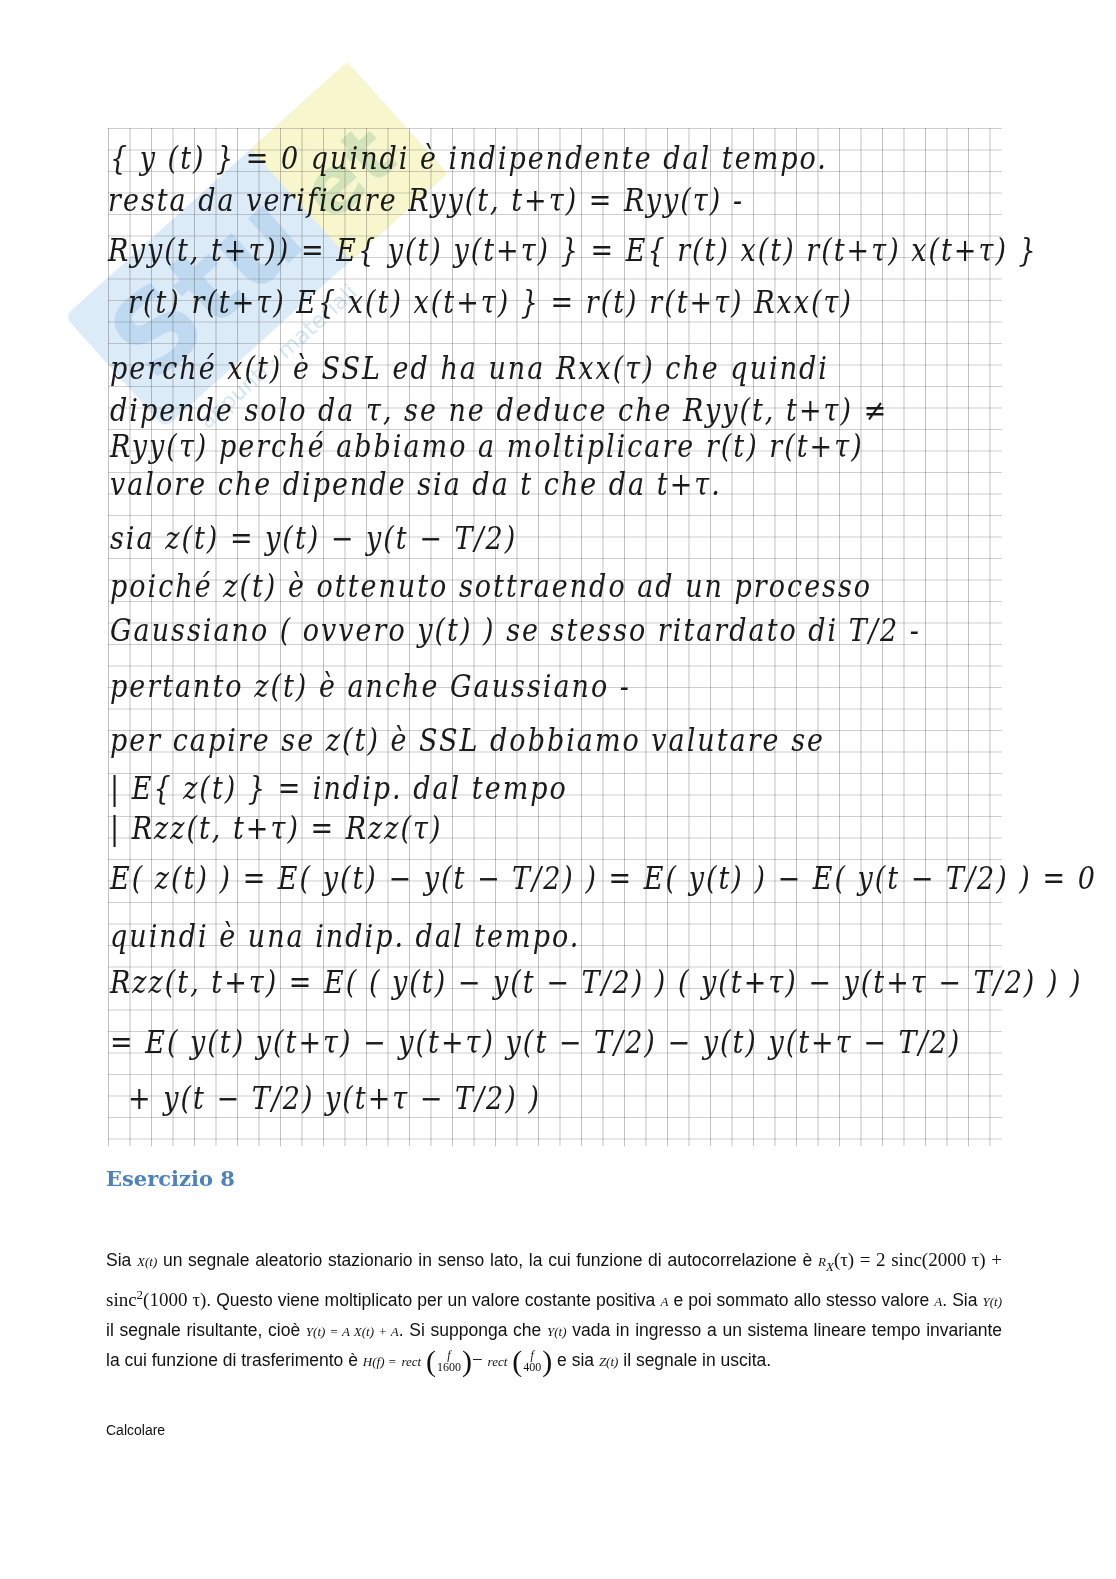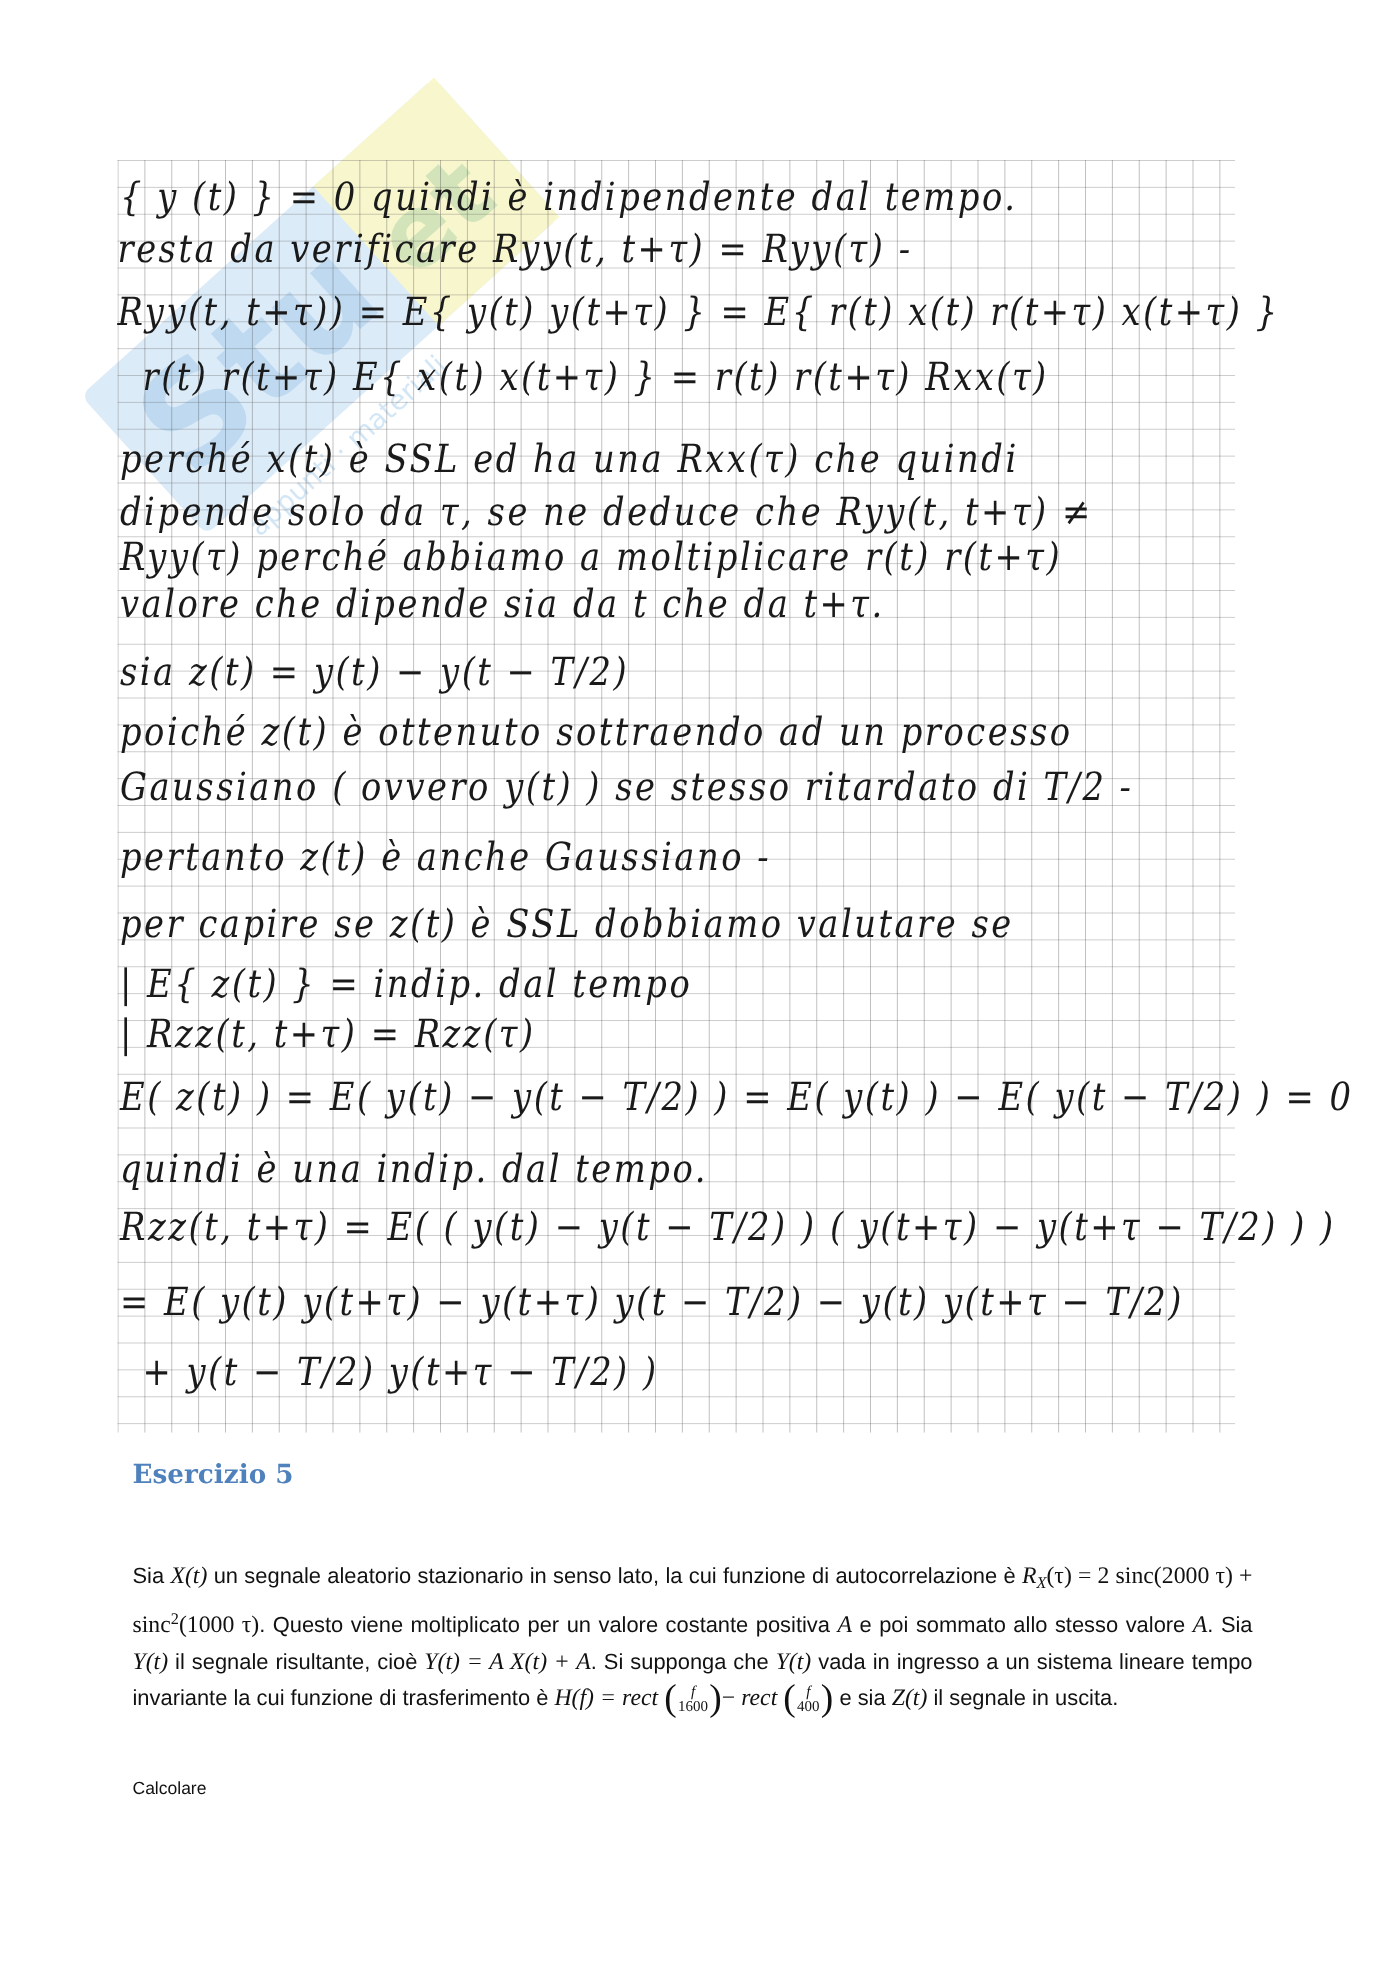--- a/index.html
+++ b/index.html
@@ -4,40 +4,40 @@
 <style>
   html, body { margin: 0; padding: 0; background: #ffffff; }
   body { width: 1116px; height: 1579px; position: relative; overflow: hidden;
          font-family: "Liberation Sans", sans-serif; color: #111; }
 
   
   .watermark { position: absolute; left: 30px; top: 40px; width: 430px; height: 430px;
                pointer-events: none; z-index: 1; }
 
   
-  .scan { position: absolute; left: 94px; top: 128px; width: 894px; height: 1018px;
+  .scan { position: absolute; left: 108px; top: 128px; width: 894px; height: 1018px;
           z-index: 2;
           background-color: transparent;
           background-image:
             linear-gradient(to right, rgba(90,90,90,0.38) 1px, transparent 1px),
             linear-gradient(to bottom, rgba(90,90,90,0.30) 1px, transparent 1px);
           background-size: 21.5px 21.5px; }
   .hw-line { position: absolute; left: 0; white-space: nowrap;
              font-family: "DejaVu Serif", serif; font-style: italic;
              font-size: 27px; color: #1a1a1a; letter-spacing: 2px;
              transform: scaleY(1.15); transform-origin: left top; }
 
   
   .exercise-title { position: absolute; left: 106px; top: 1166px; z-index: 3;
                     font-family: "DejaVu Serif", serif; font-weight: bold;
                     font-size: 21px; color: #4f81bd; margin: 0; }
   .para { position: absolute; left: 106px; top: 1246px; width: 896px; z-index: 3;
           font-family: "Liberation Sans", sans-serif; font-size: 17.5px;
           line-height: 28.2px; text-align: justify; margin: 0; color: #111; }
-  .para .m { font-family: "Liberation Serif", serif; font-style: italic; font-size: 19px; }
+  .para .m { font-family: "Liberation Serif", serif; font-style: italic; font-size: 13px; }
   .para .mr { font-family: "Liberation Serif", serif; font-size: 19px; }
   .frac { display: inline-block; vertical-align: middle; text-align: center;
           font-family: "Liberation Serif", serif; font-size: 12px; line-height: 12px;
           margin: 0 1px; }
   .frac .num { display: block; font-style: italic; padding: 0 2px; }
   .frac .den { display: block; }
   .paren { font-family: "Liberation Serif", serif; font-size: 30px; vertical-align: middle;
            line-height: 20px; font-weight: lighter; }
   .calc { position: absolute; left: 106px; top: 1422px; z-index: 3; font-size: 14px;
           font-family: "Liberation Sans", sans-serif; margin: 0; }
@@ -71,17 +71,17 @@
   <div class="hw-line" style="top:594px;left:2px">per capire se z(t) è SSL dobbiamo valutare se</div>
   <div class="hw-line" style="top:642px;left:2px">| E{ z(t) } = indip. dal tempo</div>
   <div class="hw-line" style="top:682px;left:2px">| Rzz(t, t+τ) = Rzz(τ)</div>
   <div class="hw-line" style="top:732px;left:2px">E( z(t) ) = E( y(t) − y(t − T/2) ) = E( y(t) ) − E( y(t − T/2) ) = 0</div>
   <div class="hw-line" style="top:790px;left:2px">quindi è una indip. dal tempo.</div>
   <div class="hw-line" style="top:836px;left:2px">Rzz(t, t+τ) = E( ( y(t) − y(t − T/2) ) ( y(t+τ) − y(t+τ − T/2) ) )</div>
   <div class="hw-line" style="top:896px;left:2px">= E( y(t) y(t+τ) − y(t+τ) y(t − T/2) − y(t) y(t+τ − T/2)</div>
   <div class="hw-line" style="top:952px;left:20px">+ y(t − T/2) y(t+τ − T/2) )</div>
 </div>
 
-<h2 class="exercise-title">Esercizio 5</h2>
+<h2 class="exercise-title">Esercizio 8</h2>
 
 <p class="para"><span>Sia </span><span class="m">X(t)</span><span> un segnale aleatorio stazionario in senso lato, la cui funzione di autocorrelazione è </span><span class="m">R</span><sub class="m" style="font-size:13px">X</sub><span class="mr">(τ) = 2 sinc(2000 τ) + sinc</span><sup class="mr" style="font-size:13px">2</sup><span class="mr">(1000 τ)</span><span>. Questo viene moltiplicato per un valore costante positiva </span><span class="m">A</span><span> e poi sommato allo stesso valore </span><span class="m">A</span><span>. Sia </span><span class="m">Y(t)</span><span> il segnale risultante, cioè </span><span class="m">Y(t) = A X(t) + A</span><span>. Si supponga che </span><span class="m">Y(t)</span><span> vada in ingresso a un sistema lineare tempo invariante la cui funzione di trasferimento è </span><span class="m">H(f) =</span> <span class="m">rect</span> <span class="paren">(</span><span class="frac"><span class="num">f</span><span class="den">1600</span></span><span class="paren">)</span><span class="mr">−</span> <span class="m">rect</span> <span class="paren">(</span><span class="frac"><span class="num">f</span><span class="den">400</span></span><span class="paren">)</span><span> e sia </span><span class="m">Z(t)</span><span> il segnale in uscita.</span></p>
 
 <p class="calc">Calcolare</p>
 
 </body></html>

